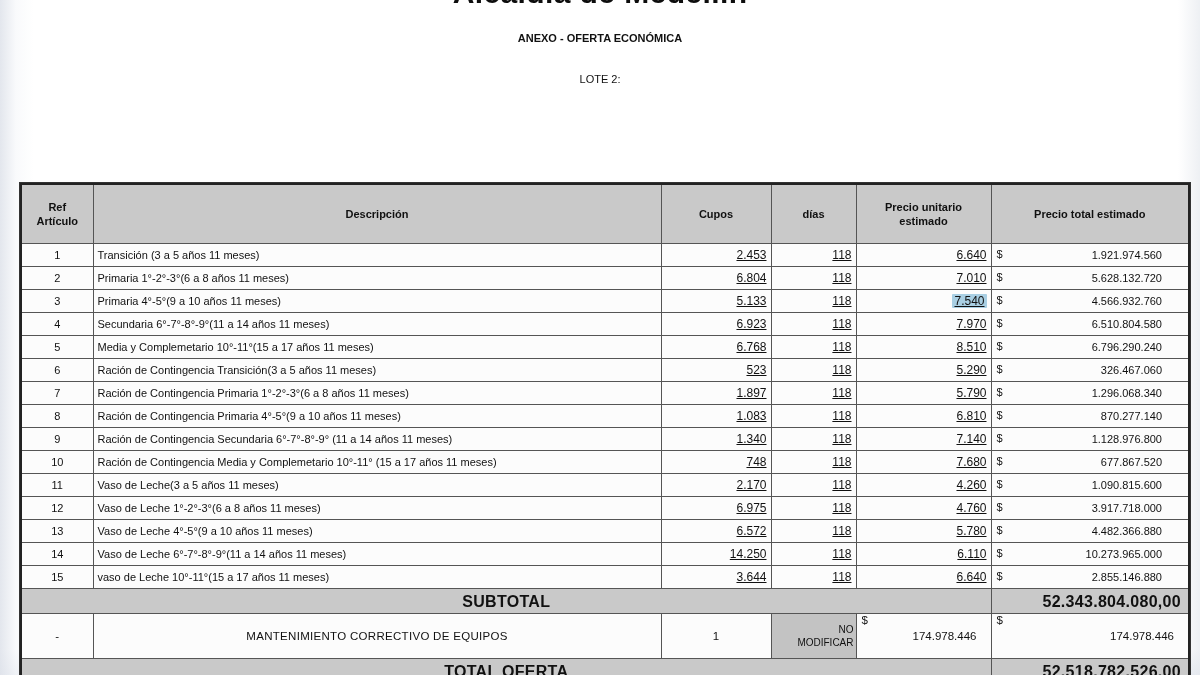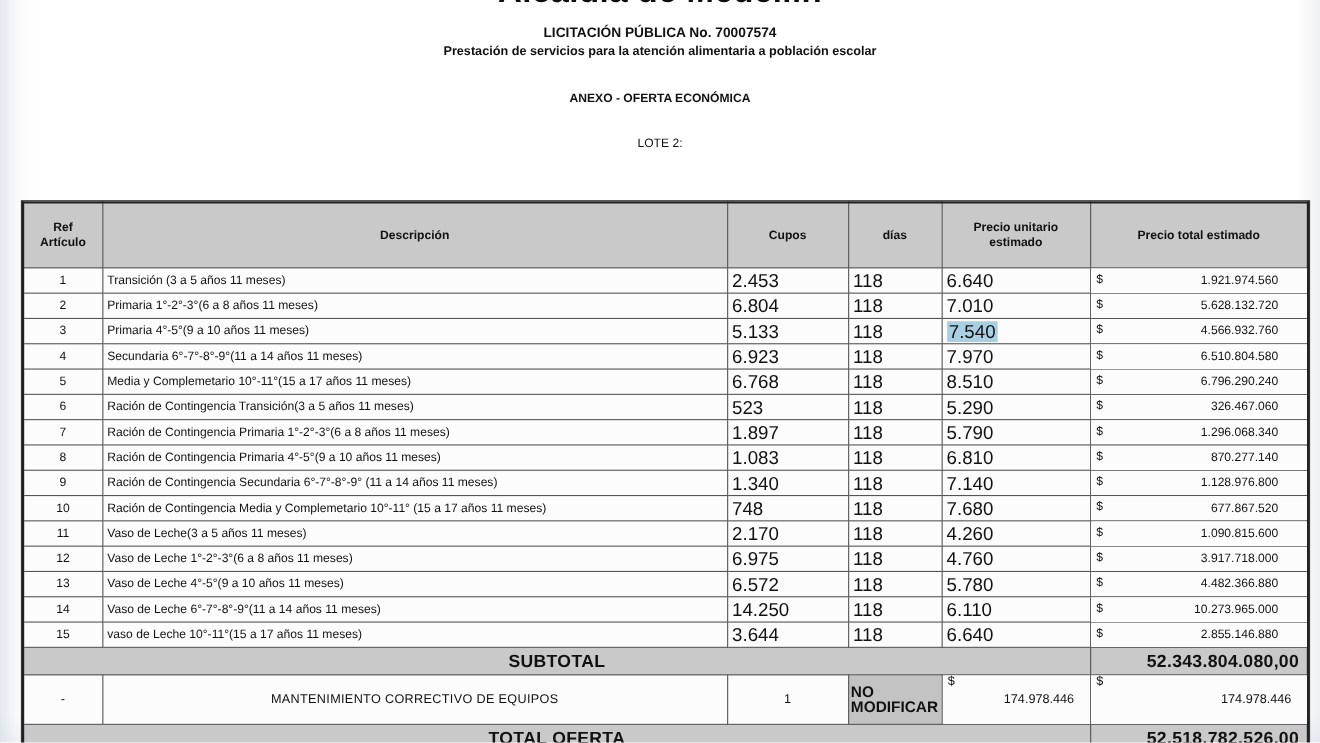--- a/index.html
+++ b/index.html
@@ -124,21 +124,21 @@
   col.c-unit    { width: 135px; }
   col.c-total   { width: 198px; }
 
   tbody tr.item-row td {
     height: 22px;
     line-height: 21px;
   }
 
   td.ref      { text-align: center; font-size: 11px; }
   td.desc     { text-align: left;  font-size: 11px; white-space: nowrap; overflow: hidden; }
-  td.num      { text-align: left; font-size: 17px; padding-right: 6px; }
+  td.num      { text-align: right; font-size: 12px; padding-right: 6px; text-decoration: underline; }
 
   td.money {
     text-align: right;
     font-size: 11px;
     padding: 0;
     position: relative;
   }
   td.money .sym {
     position: absolute;
     left: 5px;
@@ -182,40 +182,36 @@
   tr.maint-row td {
     height: 44px;
     font-size: 11.5px;
     background: #fcfcfc;
   }
   tr.maint-row td.mref   { text-align: center; }
   tr.maint-row td.mdesc  { text-align: center; letter-spacing: 0.3px; }
   tr.maint-row td.mqty   { text-align: center; }
   tr.maint-row td.nomod  {
     background: #c3c3c3 !important;
-    text-align: left;
-    font-size: 14px;
+    text-align: right;
+    font-size: 10px;
     line-height: 13px;
-    font-weight: bold;
+    font-weight: normal;
     padding: 0 2px;
   }
   tr.maint-row td.money .amt { padding-right: 10px; }
 </style>
 </head>
 <body>
 
 <div class="page">
 
   <div class="doc-head">
     <div class="org-title">Alcaldía de Medellín</div>
 
-    <div class="lic-block">
-      <div class="lic-line1">LICITACIÓN PÚBLICA No. 70007574</div>
-      <div class="lic-line2">Prestación de servicios para la atención alimentaria a población escolar</div>
-    </div>
 
     <div class="anexo-line">ANEXO - OFERTA ECONÓMICA</div>
     <div class="lote-line">LOTE 2:</div>
   </div>
 
   <div class="table-wrap">
     <table class="offer">
       <colgroup>
         <col class="c-ref">
         <col class="c-desc">

